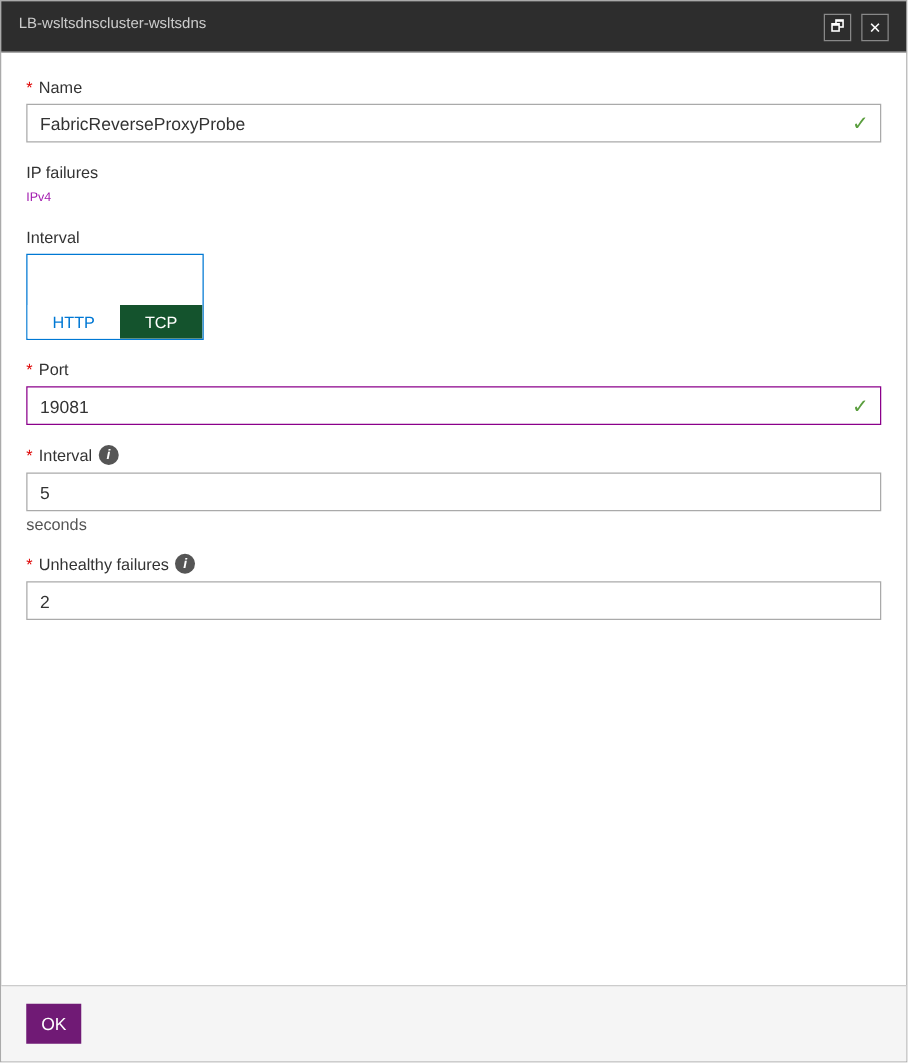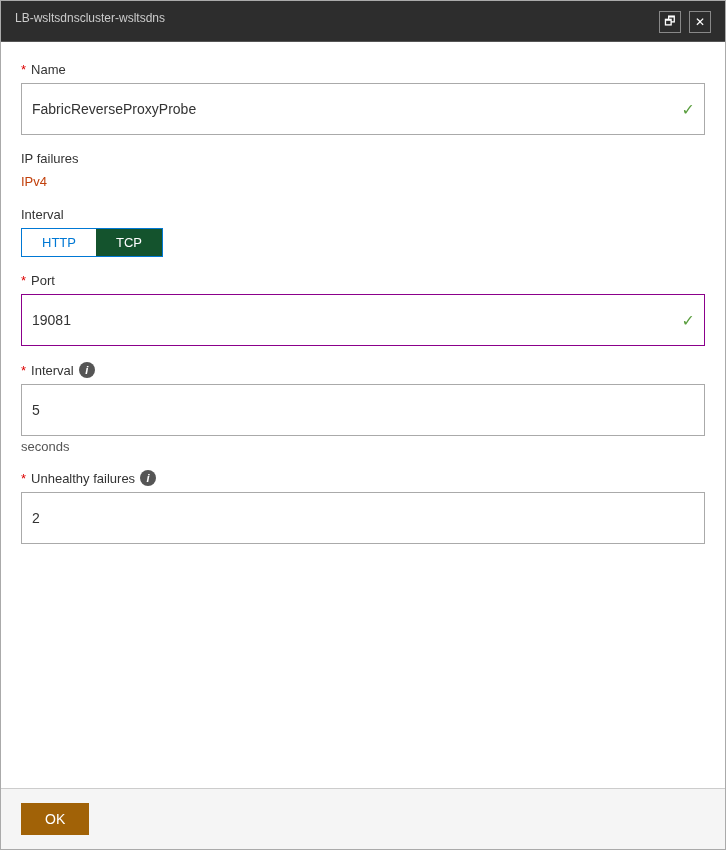--- a/index.html
+++ b/index.html
@@ -106,21 +106,21 @@
       background: #555;
       color: #fff;
       font-size: 11px;
       font-style: italic;
       cursor: help;
       font-weight: bold;
     }
 
     .text-input {
       width: 100%;
-      height: 52px;
+      height: 31px;
       border: 1px solid #aaa;
       padding: 6px 30px 6px 10px;
       font-size: 14px;
       color: #333;
       outline: none;
     }
 
     .input-wrapper {
       position: relative;
     }
@@ -132,39 +132,40 @@
       transform: translateY(-50%);
       color: #5a9e3e;
       font-size: 16px;
     }
 
     .input-with-purple {
       border-color: #8b008b;
     }
 
     .static-value {
-      font-size: 13px;
-      color: #c2410c;
+      font-size: 10px;
+      color: #a21caf;
       padding: 2px 0;
     }
 
     .protocol-toggle {
       display: flex;
       border: 1px solid #0078d4;
       width: fit-content;
       overflow: hidden;
     }
 
     .protocol-btn {
       padding: 6px 20px;
       font-size: 13px;
       border: none;
       cursor: pointer;
       background: #fff;
       color: #0078d4;
+      margin-top: 40px;
     }
 
     .protocol-btn.active {
       background: #14532d;
       color: #fff;
     }
 
     .suffix-text {
       text-align: left;
       font-size: 13px;
@@ -172,24 +173,24 @@
       margin-top: 3px;
     }
 
     .footer {
       padding: 14px 20px;
       border-top: 1px solid #ccc;
       background: #f5f5f5;
     }
 
     .ok-button {
-      background: #a16207;
+      background: #701a75;
       color: #fff;
       border: none;
-      padding: 8px 24px;
+      padding: 8px 12px;
       font-size: 14px;
       cursor: pointer;
     }
   </style>
 </head>
 <body>
 
 <div class="window">
   <div class="title-bar">
     <div class="title-bar-left">

